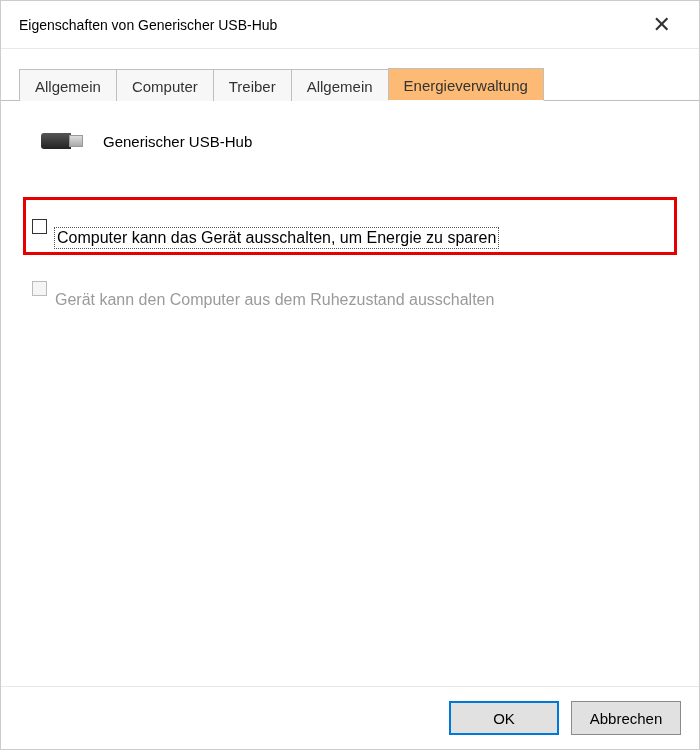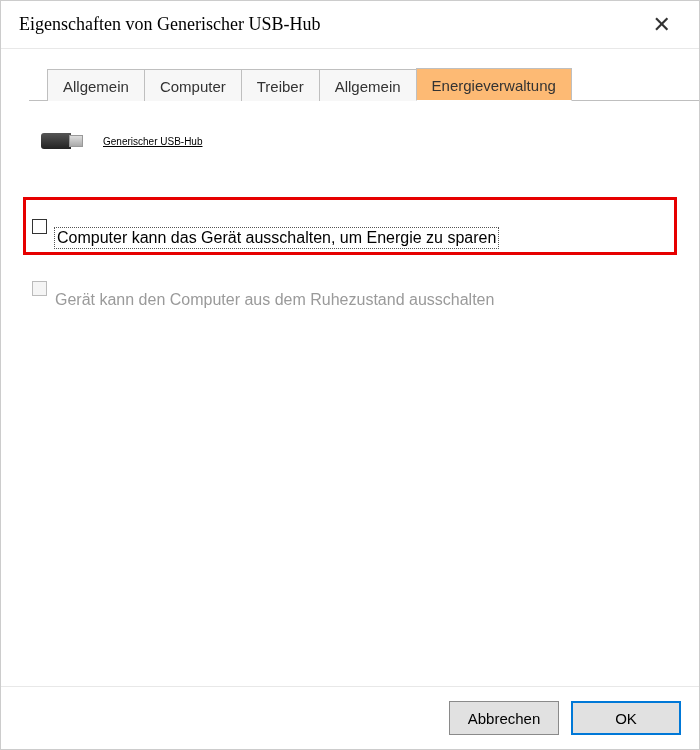--- a/index.html
+++ b/index.html
@@ -21,39 +21,37 @@
     }
     .titlebar {
       height: 48px;
       display: flex;
       align-items: center;
       justify-content: space-between;
       padding: 0 18px;
       border-bottom: 1px solid #e8e8e8;
     }
     .titlebar-text {
-      font-size: 18px;
+      font-size: 14px;
       color: #000;
-      font-family: Liberation Serif, serif;
     }
     .close-btn {
       font-size: 22px;
       color: #333;
       cursor: pointer;
       padding: 4px 10px;
       font-weight: 300;
       line-height: 1;
     }
     .tabstrip {
       display: flex;
       align-items: flex-end;
       padding: 18px 18px 0 18px;
       position: relative;
       border-bottom: 1px solid #bfbfbf;
-      margin-left: 28px;
     }
     .tab {
       padding: 8px 15px 6px 15px;
       border: 1px solid #bfbfbf;
       border-bottom: none;
       background: #f7f7f7;
       margin-right: -1px;
       cursor: pointer;
       font-size: 15px;
       color: #333;
@@ -95,23 +93,22 @@
     .usb-tip {
       position: absolute;
       left: 28px;
       top: 10px;
       width: 14px;
       height: 12px;
       background: linear-gradient(to bottom, #ddd 0%, #aaa 100%);
       border: 1px solid #999;
     }
     .device-name {
-      font-size: 10px;
+      font-size: 15px;
       color: #000;
-      text-decoration: underline;
     }
     .option-highlight {
       border: 3px solid #e60000;
       padding: 4px 6px;
       display: flex;
       align-items: center;
       gap: 8px;
       margin-bottom: 8px;
     }
     .option-row {
@@ -196,16 +193,16 @@
       <span class="opt-label focused">Computer kann das Gerät ausschalten, um Energie zu sparen</span>
     </div>
 
     <div class="option-row">
       <div class="checkbox disabled"></div>
       <span class="opt-label disabled">Gerät kann den Computer aus dem Ruhezustand ausschalten</span>
     </div>
   </div>
 
   <div class="footer">
+    <button class="btn primary">OK</button>
     <button class="btn">Abbrechen</button>
-    <button class="btn primary">OK</button>
   </div>
 </div>
 
 </body></html>

